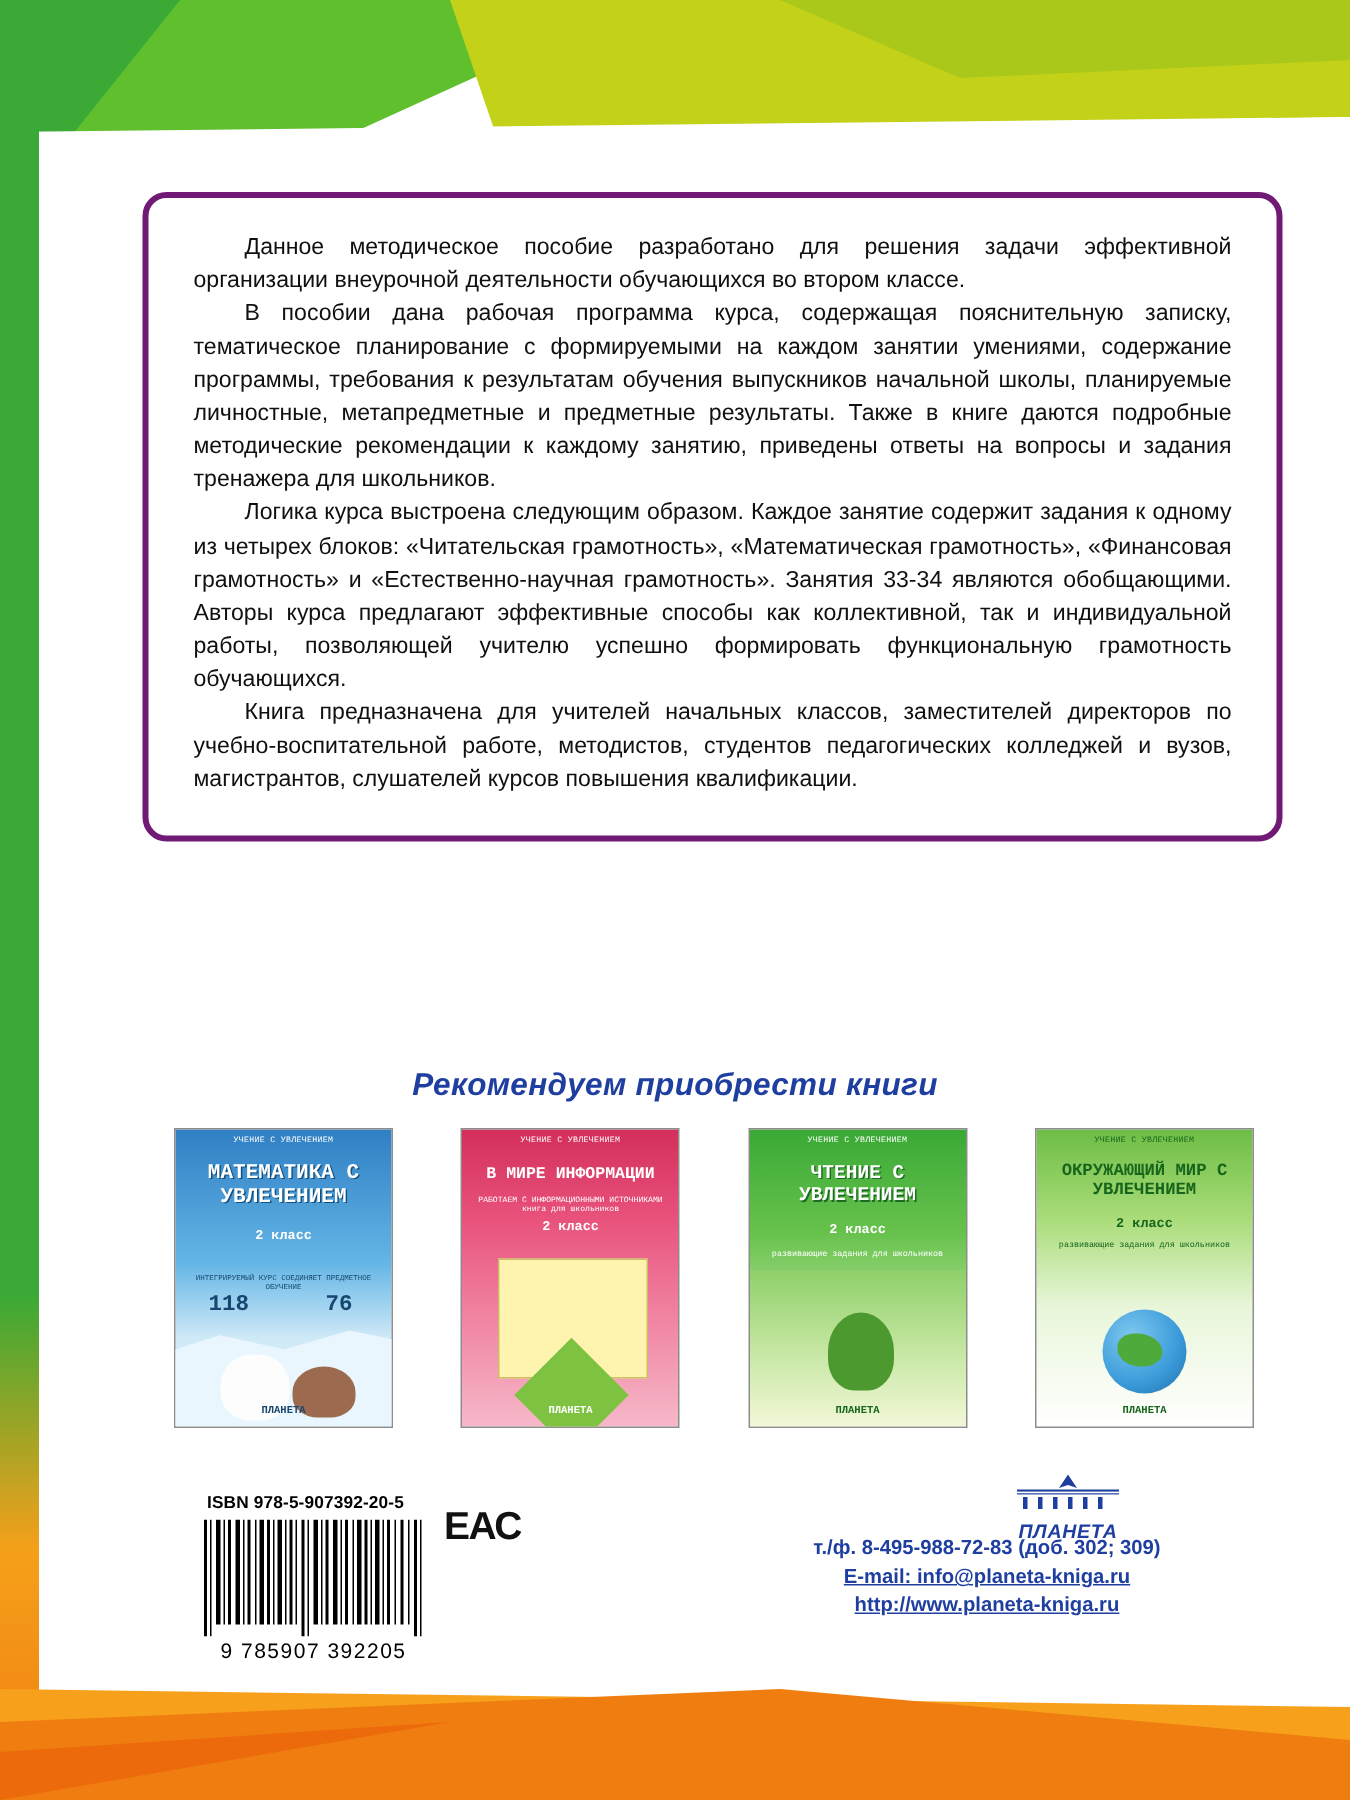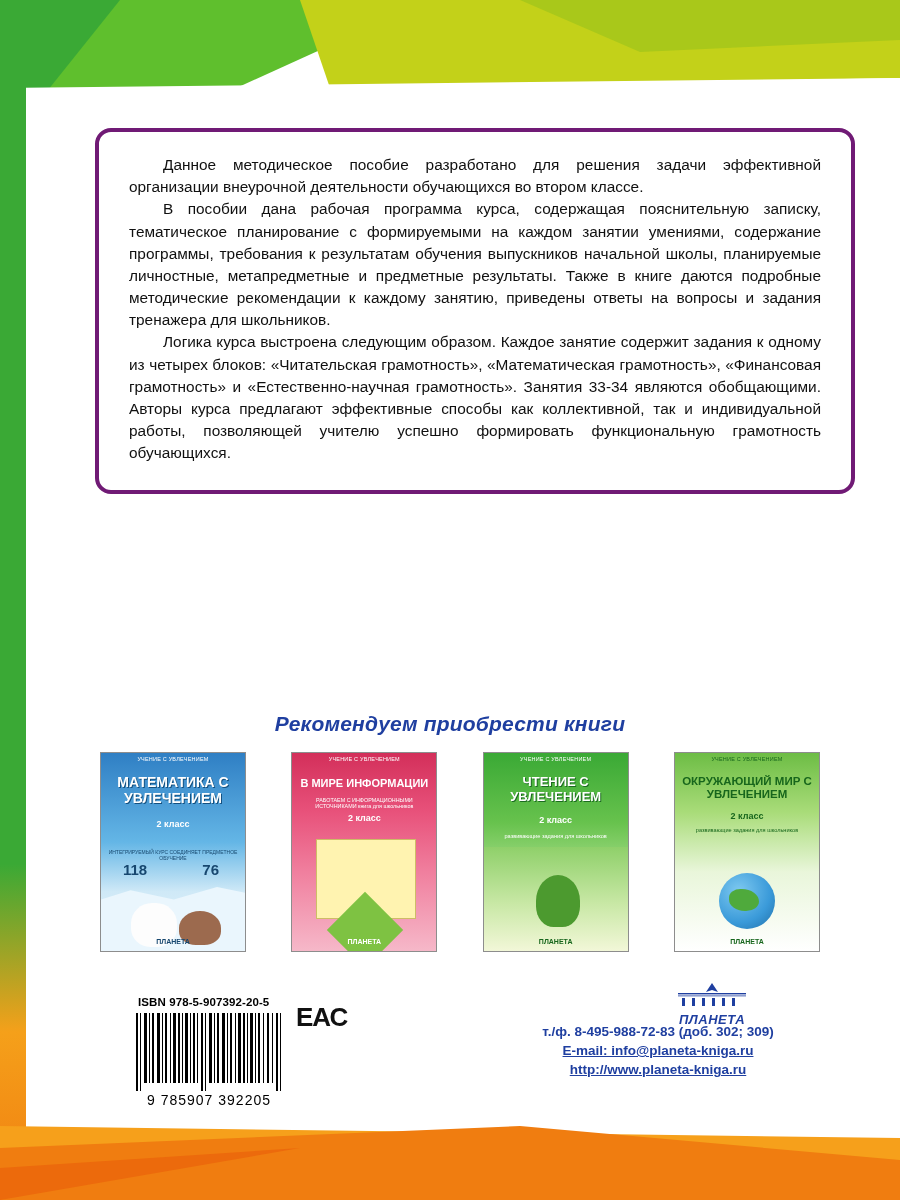--- a/index.html
+++ b/index.html
@@ -68,25 +68,26 @@
     width: 900px;
     text-align: center;
     font-size: 21px;
     font-style: italic;
     font-weight: bold;
     color: #1f3fa0;
     letter-spacing: 0.2px;
   }
   .books {
     position: absolute;
-    left: 100px;
+    left: 116px;
     top: 752px;
     width: 720px;
     display: flex;
     justify-content: space-between;
+    font-family: Liberation Mono, monospace;
   }
   .book {
     width: 146px;
     height: 200px;
     box-sizing: border-box;
     border: 1px solid #8d8d8d;
     position: relative;
     overflow: hidden;
     font-size: 8px;
     color: #ffffff;
@@ -292,20 +293,21 @@
       <polygon points="0,18 900,30 900,92 0,92" fill="#f6a01b"></polygon>
       <polygon points="0,40 520,18 900,52 900,92 0,92" fill="#f07d10"></polygon>
       <polygon points="0,60 300,40 0,92" fill="#ec6a0c"></polygon>
     </svg>
   </div>
 
   <div class="text-card">
     <p>Данное методическое пособие разработано для решения задачи эффективной организации внеурочной деятельности обучающихся во втором классе.</p>
     <p>В пособии дана рабочая программа курса, содержащая пояснительную записку, тематическое планирование с формируемыми на каждом занятии умениями, содержание программы, требования к результатам обучения выпускников начальной школы, планируемые личностные, метапредметные и предметные результаты. Также в книге даются подробные методические рекомендации к каждому занятию, приведены ответы на вопросы и задания тренажера для школьников.</p>
     <p>Логика курса выстроена следующим образом. Каждое занятие содержит задания к одному из четырех блоков: «Читательская грамотность», «Математическая грамотность», «Финансовая грамотность» и «Естественно-научная грамотность». Занятия 33-34 являются обобщающими. Авторы курса предлагают эффективные способы как коллективной, так и индивидуальной работы, позволяющей учителю успешно формировать функциональную грамотность обучающихся.</p>
+    <p>Книга предназначена для учителей начальных классов, заместителей директоров по учебно-воспитательной работе, методистов, студентов педагогических колледжей и вузов, магистрантов, слушателей курсов повышения квалификации.</p>
   </div>
 
   <div class="rec-title">Рекомендуем приобрести книги</div>
 
   <div class="books">
 
     <div class="book book1">
       <div class="ice"></div>
       <div class="bear"></div>
       <div class="walrus"></div>

